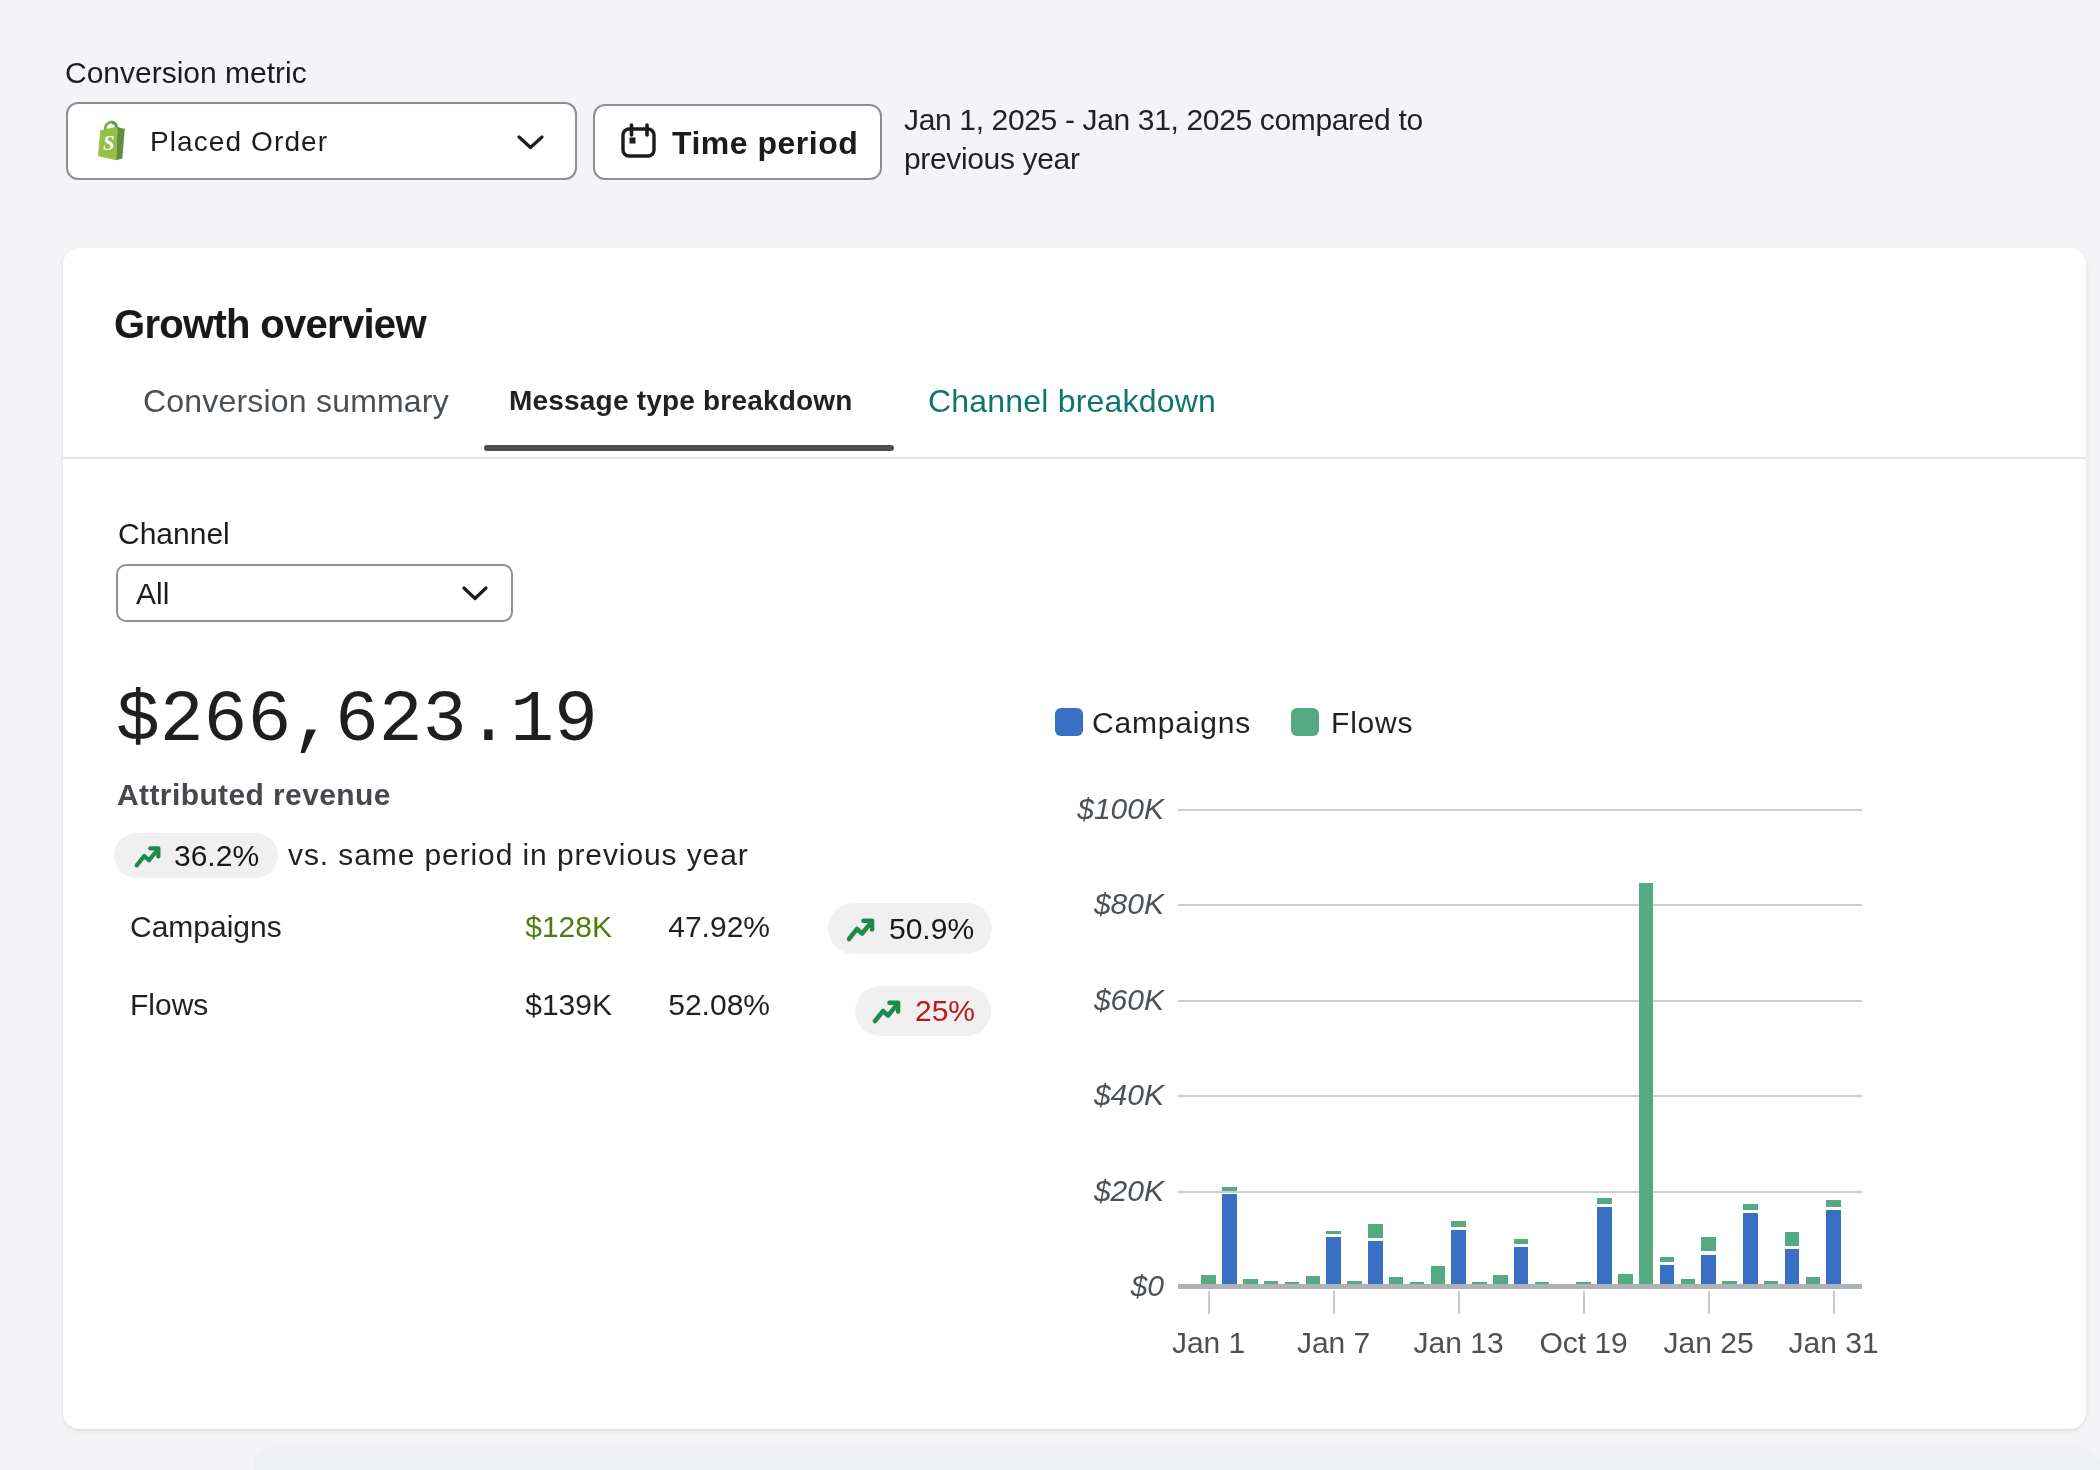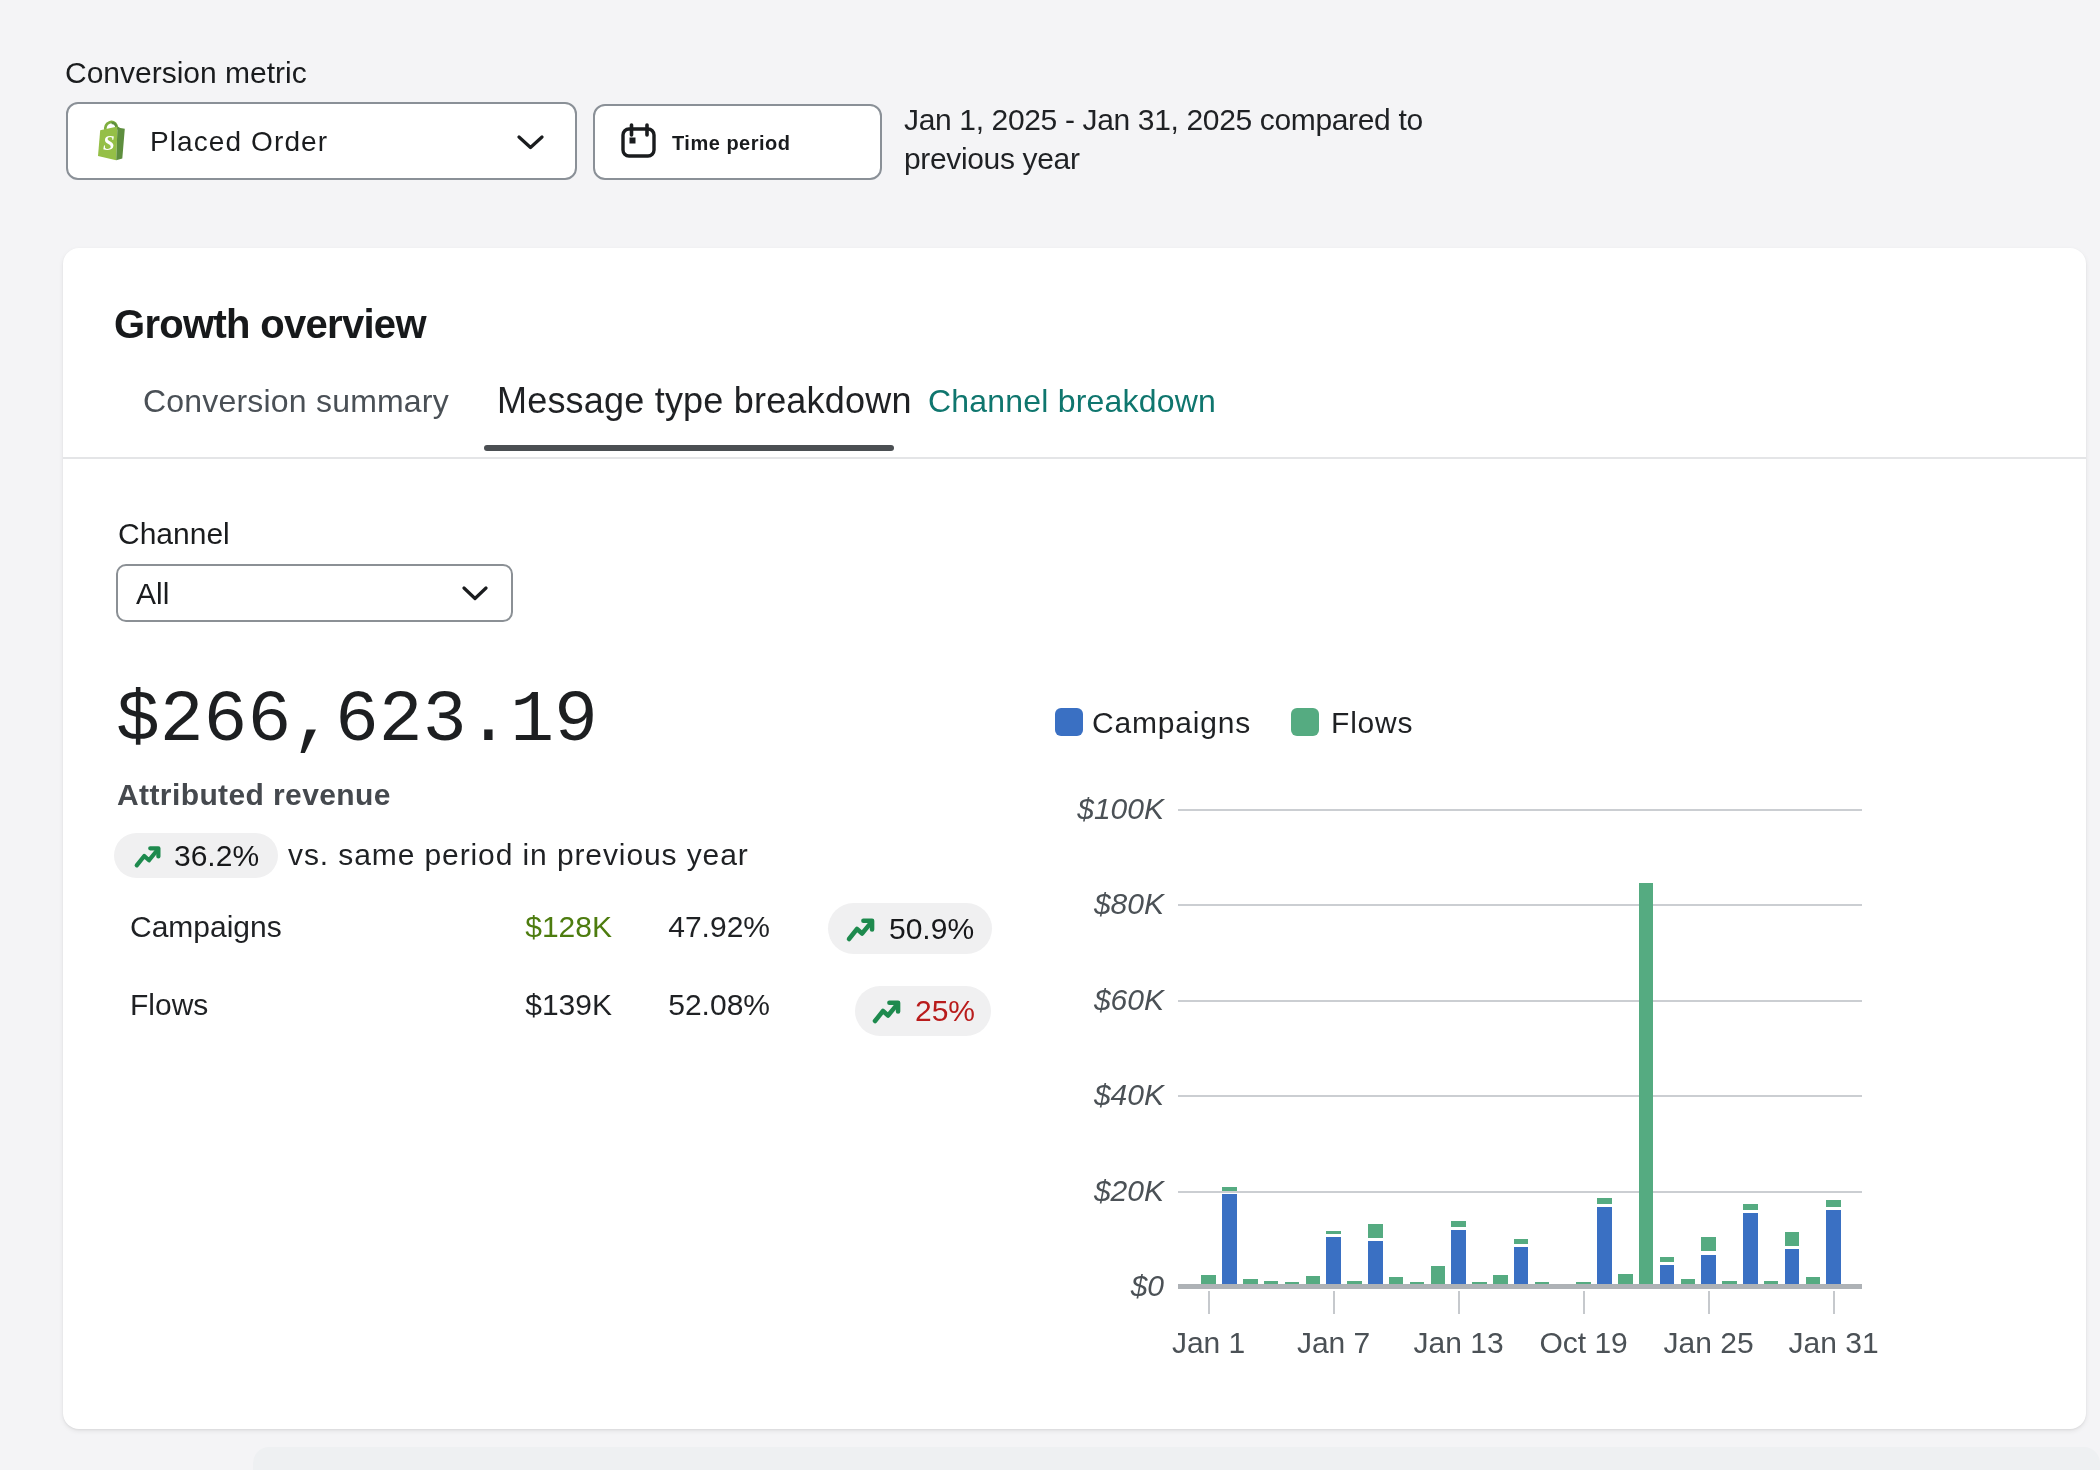--- a/index.html
+++ b/index.html
@@ -28,31 +28,31 @@
     <path d="M2 2 L13.5 12.5 L25 2" fill="none" stroke="#1a1c1e" stroke-width="3.2" stroke-linecap="round" stroke-linejoin="round"></path>
   </svg>
 
 <div class="abs" style="left:593px;top:104px;width:289px;height:76px;background:#fff;border:2px solid #8a9097;border-radius:12px;"></div>
 <svg class="abs" style="left:620px;top:122px;" width="38" height="38" viewBox="0 0 38 38">
   <rect x="3" y="7" width="31" height="27" rx="6" fill="none" stroke="#1a1c1e" stroke-width="3.4"></rect>
   <line x1="11.5" y1="3" x2="11.5" y2="13" stroke="#1a1c1e" stroke-width="3.6" stroke-linecap="round"></line>
   <line x1="27" y1="3" x2="27" y2="13" stroke="#1a1c1e" stroke-width="3.6" stroke-linecap="round"></line>
   <rect x="9.5" y="15.5" width="6" height="6" fill="#1a1c1e"></rect>
 </svg>
-<div class="abs" style="left:672px;top:127px;font-size:20px;line-height:32px;letter-spacing:0.5px;font-weight:700;text-align:right;">Time period</div>
+<div class="abs" style="left:672px;top:127px;font-size:32px;line-height:32px;letter-spacing:0.5px;font-weight:700;text-align:right;">Time period</div>
 
 <div class="abs" style="left:904px;top:100px;font-size:30px;line-height:39px;letter-spacing:-0.35px;color:#1f2124;">Jan 1, 2025 - Jan 31, 2025 compared to<br>previous year</div>
 
 <div class="abs" style="left:63px;top:248px;width:2023px;height:1181px;background:#fff;border-radius:16px;box-shadow:0 2px 5px rgba(0,0,0,.08),0 1px 2px rgba(0,0,0,.05);"></div>
 <div class="abs" style="left:253px;top:1447px;width:1847px;height:23px;background:#eef0f2;border-radius:16px 16px 0 0;"></div>
 
 <div class="abs" style="left:114px;top:304px;font-size:40px;line-height:40px;letter-spacing:-0.7px;font-weight:700;color:#17191b;">Growth overview</div>
 
 <div class="abs" style="left:143px;top:384px;font-size:32px;line-height:34px;letter-spacing:0.2px;color:#4a5056;">Conversion summary</div>
-<div class="abs" style="left:497px;top:384px;font-size:36px;line-height:34px;letter-spacing:0.2px;font-weight:400;color:#1f2124;">Message type breakdown</div>
+<div class="abs" style="left:509px;top:384px;font-size:28px;line-height:34px;letter-spacing:0.2px;font-weight:700;color:#1f2124;">Message type breakdown</div>
 <div class="abs" style="left:928px;top:384px;font-size:32px;line-height:34px;letter-spacing:0.2px;color:#0f766e;">Channel breakdown</div>
 <div class="abs" style="left:484px;top:445px;width:410px;height:6px;border-radius:3px;background:#4b4f53;"></div>
 <div class="abs" style="left:63px;top:457px;width:2023px;height:2px;background:#e4e5e7;"></div>
 
 <div class="abs" style="left:118px;top:518px;font-size:30px;line-height:32px;">Channel</div>
 <div class="abs" style="left:116px;top:564px;width:397px;height:58px;background:#fff;border:2px solid #8b9095;border-radius:10px;"></div>
 <div class="abs" style="left:136px;top:578px;font-size:30px;line-height:32px;">All</div>
 <svg class="abs" style="left:462px;top:586px;" width="26" height="15" viewBox="0 0 26 15">
     <path d="M2 2 L13 12.5 L24 2" fill="none" stroke="#1a1c1e" stroke-width="3.2" stroke-linecap="round" stroke-linejoin="round"></path>
   </svg>

